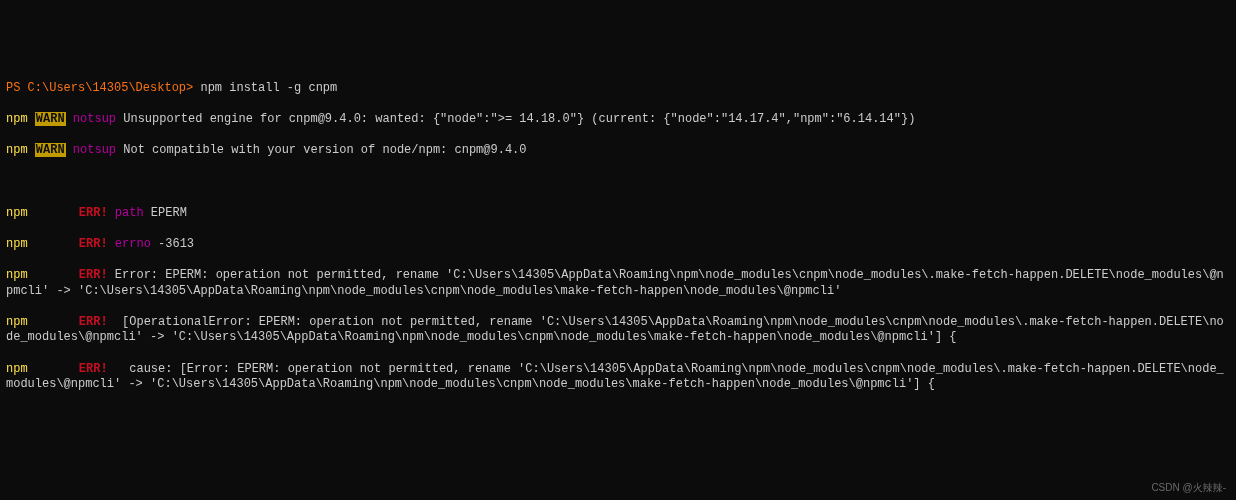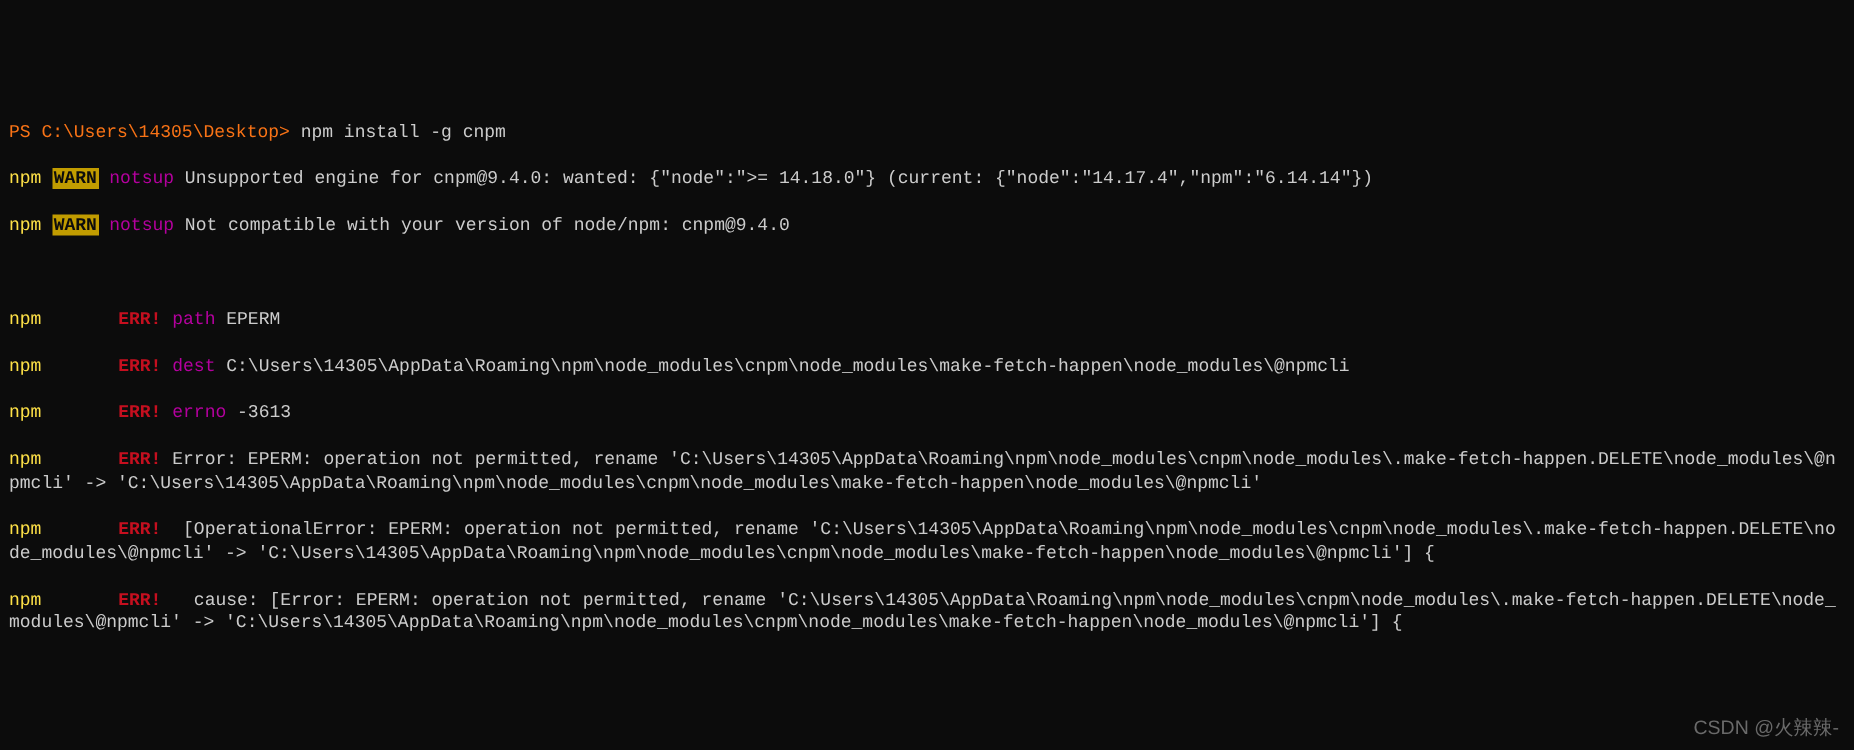--- a/index.html
+++ b/index.html
@@ -22,36 +22,35 @@
     .notsup { color: #b4009e; }
     .err { color: #c50f1f; font-weight: bold; padding-left: 44px; }
     .label { color: #b4009e; }
     .prompt { color: #f97316; }
     .cmd { color: #cccccc; text-align: center; }
     .watermark {
       position: fixed;
       right: 10px;
       bottom: 6px;
       color: #6a6a6a;
-      font-size: 13px;
+      font-size: 10px;
       font-family: sans-serif;
     }
   </style>
 </head>
 <body>
 
 
 
 <div>
 <span class="line"><span class="prompt">PS C:\Users\14305\Desktop&gt; </span><span class="cmd">npm install -g cnpm</span></span>
 <span class="line"><span class="npm">npm </span><span class="warn">WARN</span><span class="notsup"> notsup </span><span>Unsupported engine for cnpm@9.4.0: wanted: {"node":"&gt;= 14.18.0"} (current: {"node":"14.17.4","npm":"6.14.14"})</span></span>
 <span class="line"><span class="npm">npm </span><span class="warn">WARN</span><span class="notsup"> notsup </span><span>Not compatible with your version of node/npm: cnpm@9.4.0</span></span>
 <span class="line">&nbsp;</span>
 <span class="line"><span class="npm">npm </span><span class="err">ERR!</span><span class="label"> path </span><span>EPERM</span></span>
-<span class="line"><span class="npm">npm </span><span class="err">ERR!</span><span class="label"> dest </span><span>C:\Users\14305\AppData\Roaming\npm\node_modules\cnpm\node_modules\make-fetch-happen\node_modules\@npmcli</span></span>
 <span class="line"><span class="npm">npm </span><span class="err">ERR!</span><span class="label"> errno </span><span>-3613</span></span>
 <span class="line"><span class="npm">npm </span><span class="err">ERR!</span><span> Error: EPERM: operation not permitted, rename 'C:\Users\14305\AppData\Roaming\npm\node_modules\cnpm\node_modules\.make-fetch-happen.DELETE\node_modules\@npmcli' -&gt; 'C:\Users\14305\AppData\Roaming\npm\node_modules\cnpm\node_modules\make-fetch-happen\node_modules\@npmcli'</span></span>
 <span class="line"><span class="npm">npm </span><span class="err">ERR!</span><span>  [OperationalError: EPERM: operation not permitted, rename 'C:\Users\14305\AppData\Roaming\npm\node_modules\cnpm\node_modules\.make-fetch-happen.DELETE\node_modules\@npmcli' -&gt; 'C:\Users\14305\AppData\Roaming\npm\node_modules\cnpm\node_modules\make-fetch-happen\node_modules\@npmcli'] {</span></span>
 <span class="line"><span class="npm">npm </span><span class="err">ERR!</span><span>   cause: [Error: EPERM: operation not permitted, rename 'C:\Users\14305\AppData\Roaming\npm\node_modules\cnpm\node_modules\.make-fetch-happen.DELETE\node_modules\@npmcli' -&gt; 'C:\Users\14305\AppData\Roaming\npm\node_modules\cnpm\node_modules\make-fetch-happen\node_modules\@npmcli'] {</span></span>
 
 
 
 
 
 

